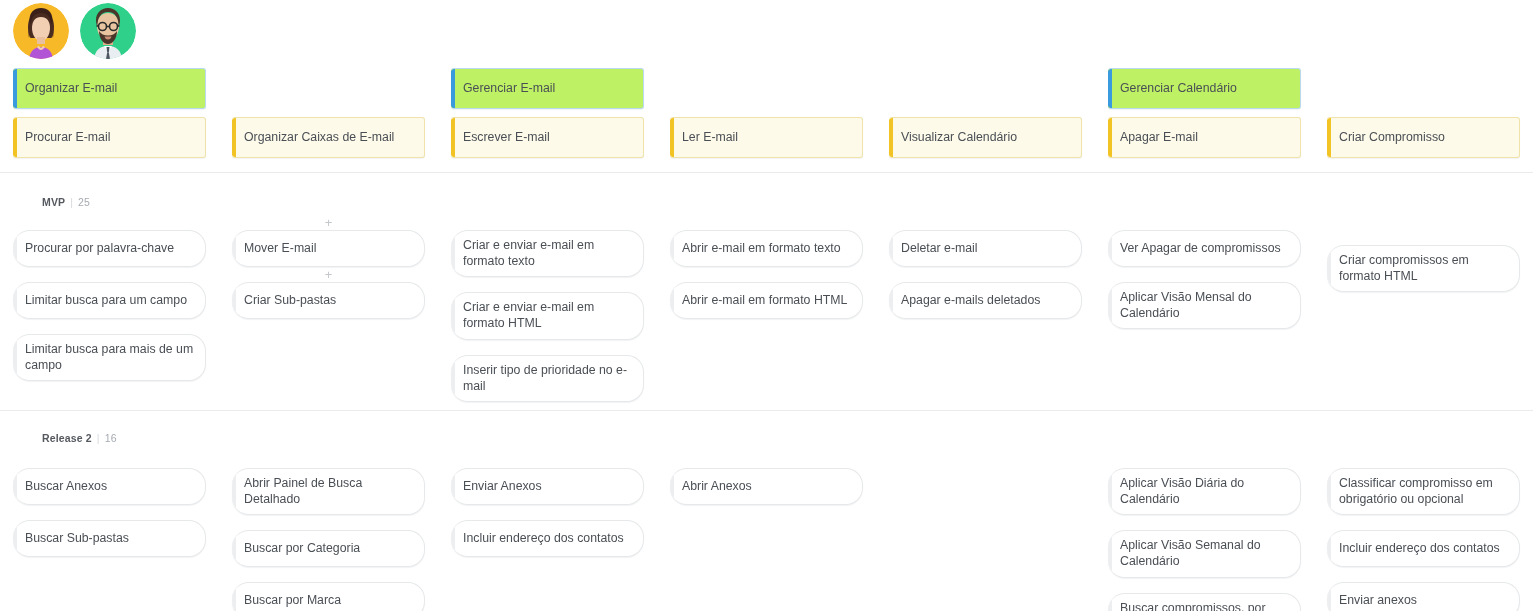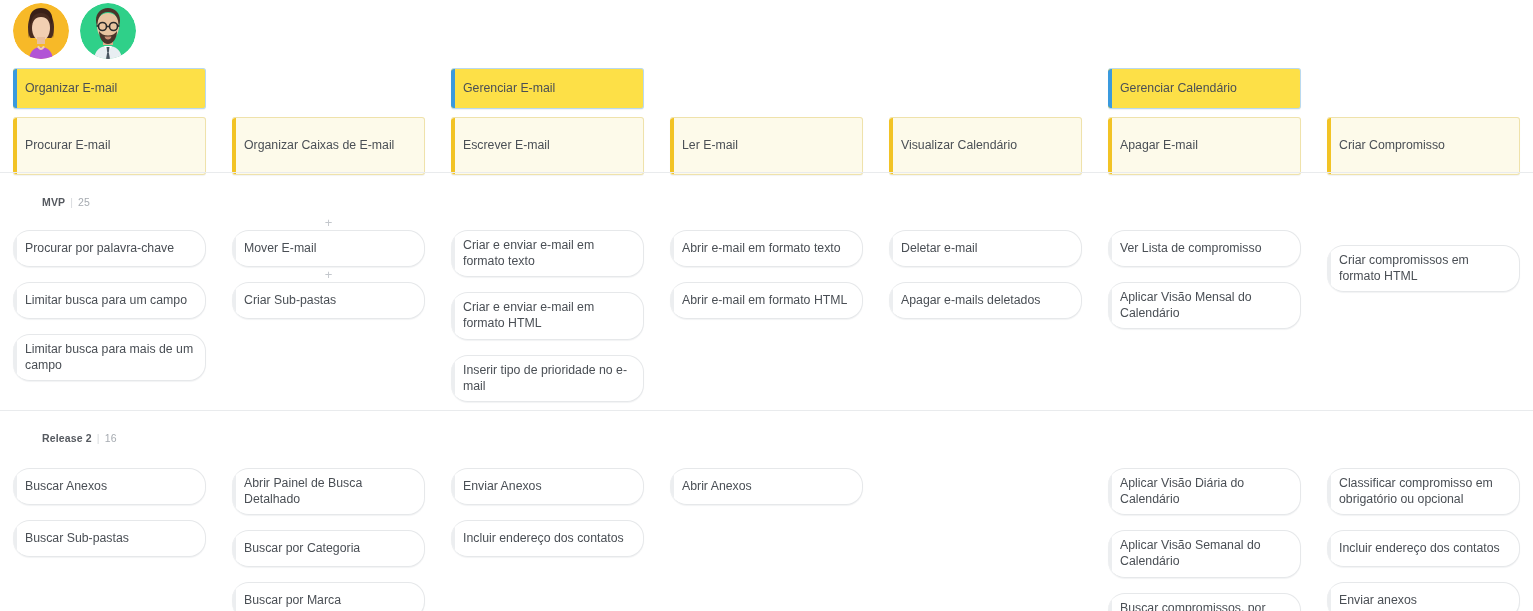--- a/index.html
+++ b/index.html
@@ -75,32 +75,32 @@
   .card::before {
     content: "";
     position: absolute;
     left: 0; top: 0; bottom: 0;
     width: 4px;
     border-radius: 3px 0 0 3px;
   }
 
   
   .card.activity {
-    background: #fde047;
+    background: #bef264;
     border-color: #b9d9ef;
     height: 41px;
     color: #4a4f55;
   }
   .card.activity::before { background: #3a9ade; }
 
   
   .card.step {
     background: #fdfaea;
     border-color: #efe2ab;
-    height: 58px;
+    height: 41px;
   }
   .card.step::before { background: #f3c залиш; }
   .card.step::before { background: #f2c325; }
 
   
   .card.story {
     border-color: #e6e8ea;
     background: #ffffff;
     border-radius: 17px;
   }
@@ -321,21 +321,21 @@
             <div class="plus hidden">+</div>
             <div class="card story">
               <span class="label">Apagar e-mails deletados</span>
             </div>
           </div>
         </div>
         <div class="col">
           <div class="stack">
             <div class="plus hidden">+</div>
             <div class="card story">
-              <span class="label">Ver Lista de compromisso</span>
+              <span class="label">Ver Apagar de compromissos</span>
             </div>
             <div class="plus hidden">+</div>
             <div class="card story">
               <span class="label">Aplicar Visão Mensal do Calendário</span>
             </div>
           </div>
         </div>
         <div class="col">
           <div class="stack">
             <div class="plus hidden">+</div>

